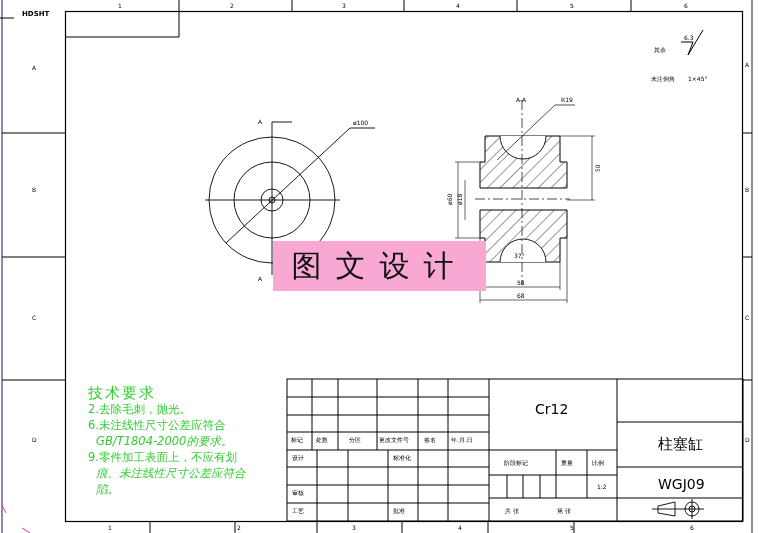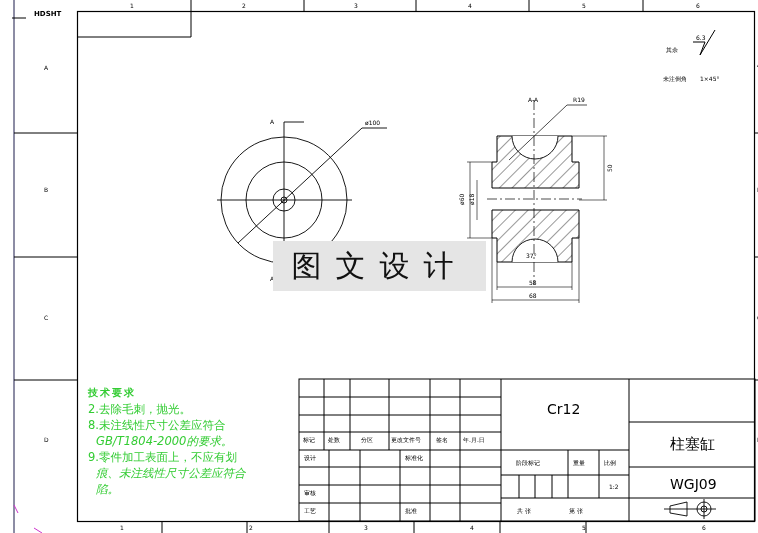--- a/index.html
+++ b/index.html
@@ -1,32 +1,32 @@
 <!DOCTYPE html>
 <html><head>
 <meta charset="utf-8">
 <style>
   html, body { margin: 0; padding: 0; background: #ffffff; }
   body { width: 758px; height: 533px; position: relative; overflow: hidden; font-family: "DejaVu Sans", sans-serif; }
-  #sheet { position: absolute; left: 0; top: 0; width: 608px; height: 533px; padding-left: 12px; }
+  #sheet { position: absolute; left: 0; top: 0; width: 608px; height: 533px; }
   svg text { font-family: "DejaVu Sans", sans-serif; }
   .tiny { font-size: 6px; fill: #000; }
   .zone { font-size: 6px; fill: #000; }
   .watermark {
     position: absolute; left: 273px; top: 241px; width: 213px; height: 50px;
-    background: #e5e5e5; color: #111;
+    background: #f9a8d4; color: #111;
     font-family: "DejaVu Serif", serif; font-size: 30px; letter-spacing: 14px;
     display: flex; align-items: center; justify-content: center;
   }
   .notes {
     position: absolute; left: 88px; top: 385px; width: 200px;
     color: #33cc33; font-size: 11.5px; line-height: 16px;
     font-family: "DejaVu Sans", sans-serif;
   }
-  .notes .title { font-size: 10px; letter-spacing: 2px; font-weight: bold; }
+  .notes .title { font-size: 15px; letter-spacing: 2px; }
   .notes .ind { padding-left: 8px; font-style: italic; }
 </style>
 </head>
 <body>
 
 <div id="sheet">
 <svg width="758" height="533" viewBox="0 0 758 533" xmlns="http://www.w3.org/2000/svg">
   <defs>
     <pattern id="hatch" patternUnits="userSpaceOnUse" width="9" height="9" patternTransform="rotate(45)">
       <line x1="0" y1="0" x2="0" y2="9" stroke="#000" stroke-width="0.8"></line>
@@ -226,18 +226,18 @@
     <line x1="692" y1="499" x2="692" y2="519"></line>
   </g>
 </svg>
 </div>
 
 <div class="watermark">图文设计</div>
 
 <div class="notes">
   <div class="title">技术要求</div>
   <div>2.去除毛刺，抛光。</div>
-  <div>8.未注线性尺寸公差应符合</div>
+  <div>6.未注线性尺寸公差应符合</div>
   <div class="ind">GB/T1804-2000的要求。</div>
   <div>9.零件加工表面上，不应有划</div>
   <div class="ind">痕、未注线性尺寸公差应符合</div>
   <div class="ind">陷。</div>
 </div>
 
 </body></html>

